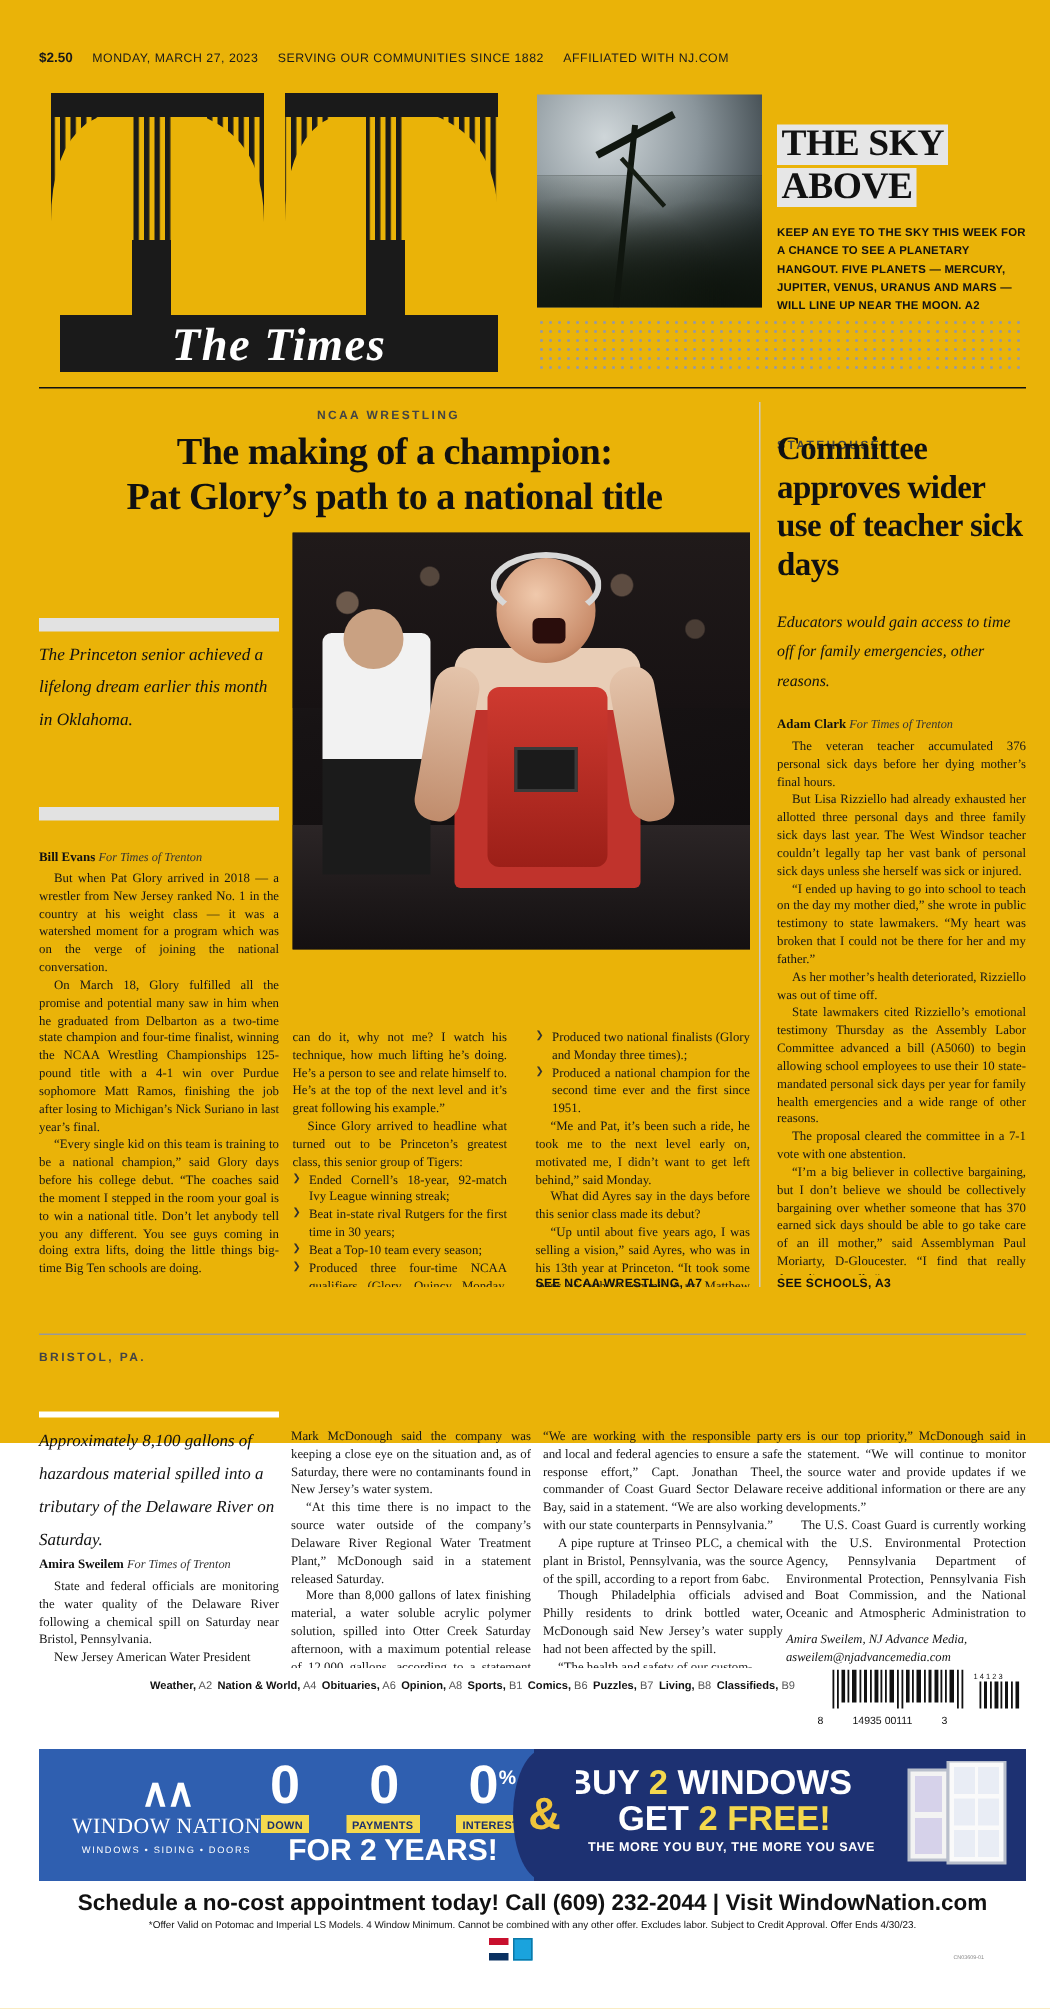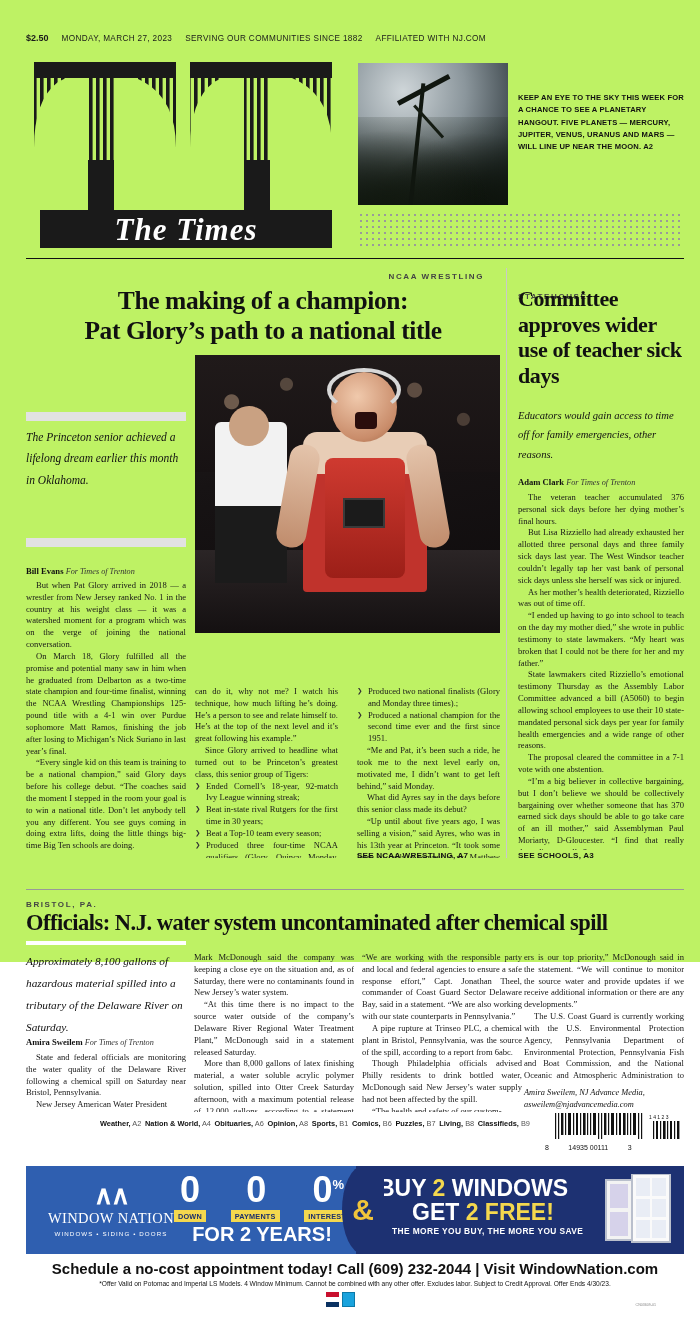--- a/index.html
+++ b/index.html
@@ -3,21 +3,21 @@
 <meta charset="utf-8">
 <style>
   * { box-sizing: border-box; margin: 0; padding: 0; }
   html, body {
     width: 700px; height: 1339px;
     background: #ffffff;
     font-family: "Liberation Serif", serif;
     color: #111111;
     overflow: hidden;
   }
-  .page { position: relative; width: 700px; height: 962px; background:#bef264; }
+  .page { position: relative; width: 700px; height: 962px; background:#eab308; }
 
   
   .dateline {
     position: absolute; left: 26px; top: 33px; right: 26px;
     font-family: "Liberation Sans", sans-serif;
     font-size: 8.2px; letter-spacing: .35px; color: #1a1a1a;
     display: flex; align-items: baseline; gap: 13px; white-space: nowrap;
   }
   .dateline .price { font-weight: bold; font-size: 9px; letter-spacing: 0; }
 
@@ -79,21 +79,21 @@
   
   .hr { position:absolute; background:#111; }
 
   
   .kicker-label {
     font-family: "Liberation Sans", sans-serif;
     font-weight: bold; font-size: 8px; letter-spacing: 1.6px; color: #444;
   }
 
   
-  .lead-kicker { position:absolute; left:10px; top:272px; width:474px; text-align:right; }
+  .lead-kicker { position:absolute; left:22px; top:272px; width:474px; text-align:center; }
   .lead-hed {
     position:absolute; left:26px; top:286px; width:474px; text-align:center;
     font-weight: bold; font-size: 25.5px; line-height: 1.19; letter-spacing: -.4px;
   }
   .lead-photo {
     position:absolute; left:195px; top:355px; width:305px; height:278px;
     background: linear-gradient(170deg,#241f20 0%, #171314 40%, #0e0b0c 100%);
     overflow:hidden;
   }
   .lp-mat { position:absolute; left:0; bottom:0; width:100%; height:30%;
@@ -274,20 +274,24 @@
     </svg>
   </div>
 
   <div class="skyphoto">
     <div class="tree"></div>
     <div class="branch"></div>
     <div class="branch2"></div>
   </div>
 
   <div class="skybox">
+    <div class="kicker">
+      <span>THE SKY</span><br>
+      <span>ABOVE</span>
+    </div>
     <div class="deck">
       <span>KEEP AN EYE TO THE SKY THIS WEEK FOR A CHANCE TO SEE A PLANETARY HANGOUT. FIVE PLANETS — MERCURY, JUPITER, VENUS, URANUS AND MARS — WILL LINE UP NEAR THE MOON.</span>
       <b>A2</b>
     </div>
   </div>
   <div class="dotrule"></div>
 
   <div class="hr" style="left:26px; top:258px; width:658px; height:1.2px;"></div>
   <div class="vrule" style="left:506px; top:268px; height:590px;"></div>
 
@@ -357,33 +361,32 @@
   <div class="sh-kicker kicker-label">STATEHOUSE</div>
   <div class="sh-hed">Committee approves wider use of teacher sick days</div>
   <div class="sh-deck">Educators would gain access to time off for family emergencies, other reasons.</div>
   <div class="byline" style="position:absolute;left:518px;top:477px;width:166px;">
     <b>Adam Clark</b>
     <i>For Times of Trenton</i>
   </div>
   <div class="body" style="position:absolute;left:518px;top:492px;width:166px;height:358px;overflow:hidden;">
     <p>The veteran teacher accumulated 376 personal sick days before her dying mother’s final hours.</p>
     <p>But Lisa Rizziello had already exhausted her allotted three personal days and three family sick days last year. The West Windsor teacher couldn’t legally tap her vast bank of personal sick days unless she herself was sick or injured.</p>
+    <p>“I ended up having to go into school to teach on the day my mother died,” she wrote in public testimony to state lawmakers. “My heart was broken that I could not be there for her and my father.”</p>
     <p>As her mother’s health deteriorated, Rizziello was out of time off.</p>
-    <p>“I ended up having to go into school to teach on the day my mother died,” she wrote in public testimony to state lawmakers. “My heart was broken that I could not be there for her and my father.”</p>
     <p>State lawmakers cited Rizziello’s emotional testimony Thursday as the Assembly Labor Committee advanced a bill (A5060) to begin allowing school employees to use their 10 state-mandated personal sick days per year for family health emergencies and a wide range of other reasons.</p>
     <p>The proposal cleared the committee in a 7-1 vote with one abstention.</p>
     <p>“I’m a big believer in collective bargaining, but I don’t believe we should be collectively bargaining over whether someone that has 370 earned sick days should be able to go take care of an ill mother,” said Assemblyman Paul Moriarty, D-Gloucester. “I find that really degrading actually.”</p>
 
   </div>
   <div class="jumpline" style="position:absolute;left:518px;top:851px;">SEE SCHOOLS, A3</div>
 
   <div class="hr" style="left:26px; top:889px; width:658px; height:1px; background:#999;"></div>
 
   <div class="b-kicker kicker-label">BRISTOL, PA.</div>
-  <div class="b-hed">Officials: N.J. water system uncontaminated after chemical spill</div>
 
   <div class="grayline" style="left:26px;top:941px;width:160px;height:4px;background:#fff;"></div>
   <div class="b-deck">Approximately 8,100 gallons of hazardous material spilled into a tributary of the Delaware River on Saturday.</div>
 
   <div class="byline" style="position:absolute;left:26px;top:1037px;width:160px;">
     <b>Amira Sweilem</b>
     <i>For Times of Trenton</i>
   </div>
   <div class="body" style="position:absolute;left:26px;top:1052px;width:160px;height:60px;overflow:hidden;">
     <p>State and federal officials are monitoring the water quality of the Delaware River following a chemical spill on Saturday near Bristol, Pennsylvania.</p>

